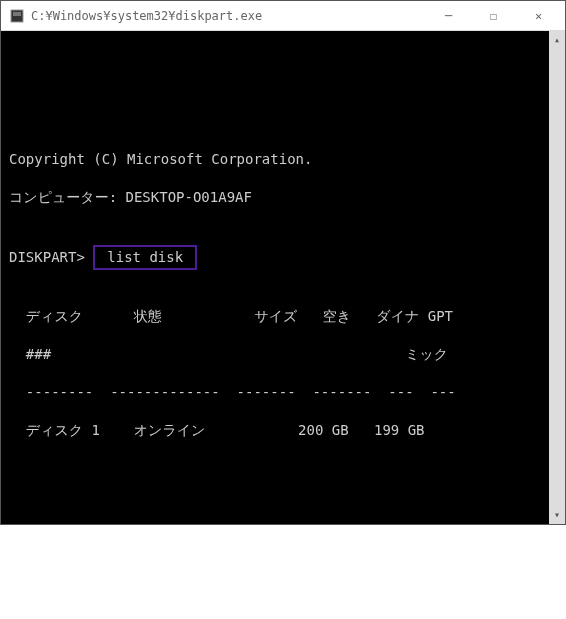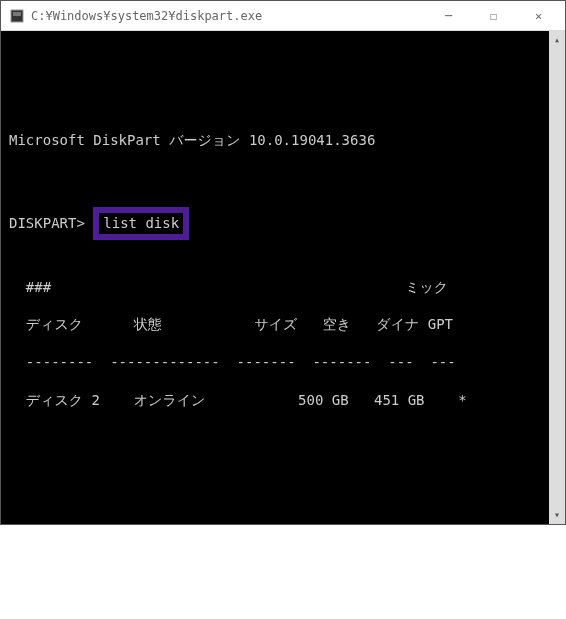--- a/index.html
+++ b/index.html
@@ -70,22 +70,22 @@
   right: 2px;
   width: 12px; height: 14px;
   color: #555;
   font-size: 10px;
   display: flex; align-items: center; justify-content: center;
   z-index: 2;
 }
 .console .arrow.up { top: 2px; }
 .console .arrow.dn { bottom: 2px; }
 .hl {
-  border: 6px solid #4c1d95;
-  padding: 1px 4px;
+  border: 2px solid #4c1d95;
+  padding: 1px 12px;
   display: inline-block;
 }
 .row { display: block; }
 </style>
 </head>
 <body>
 
 <div class="window">
   <div class="titlebar">
     <span class="icon">
@@ -98,29 +98,30 @@
     <span class="ctrl">─</span>
     <span class="ctrl">☐</span>
     <span class="ctrl">✕</span>
   </div>
 
   <div class="console">
     <div class="arrow up">▴</div>
     <div class="thumb"></div>
     <div class="arrow dn">▾</div>
 
-<span class="row">Microsoft DiskPart バージョン 10.0.19041.3636</span>
 <span class="row"></span>
+<span class="row">Copyright (C) Microsoft Corporation.</span>
+<span class="row">コンピューター: DESKTOP-O01A9AF</span>
 <span class="row"></span>
 <span class="row"><span>DISKPART&gt;</span> <span class="hl">list disk</span></span>
 <span class="row"></span>
+<span class="row">  ディスク      状態           サイズ   空き   ダイナ GPT</span>
 <span class="row">  ###                                          ミック</span>
-<span class="row">  ディスク      状態           サイズ   空き   ダイナ GPT</span>
 <span class="row">  --------  -------------  -------  -------  ---  ---</span>
-<span class="row">  ディスク 2    オンライン           500 GB   451 GB    *</span>
+<span class="row">  ディスク 1    オンライン           200 GB   199 GB</span>
 <span class="row"></span>
 <span class="row"></span>
 
 <span class="row"></span>
 
 <span class="row"></span>
 
 
 
 <span class="row"></span>

